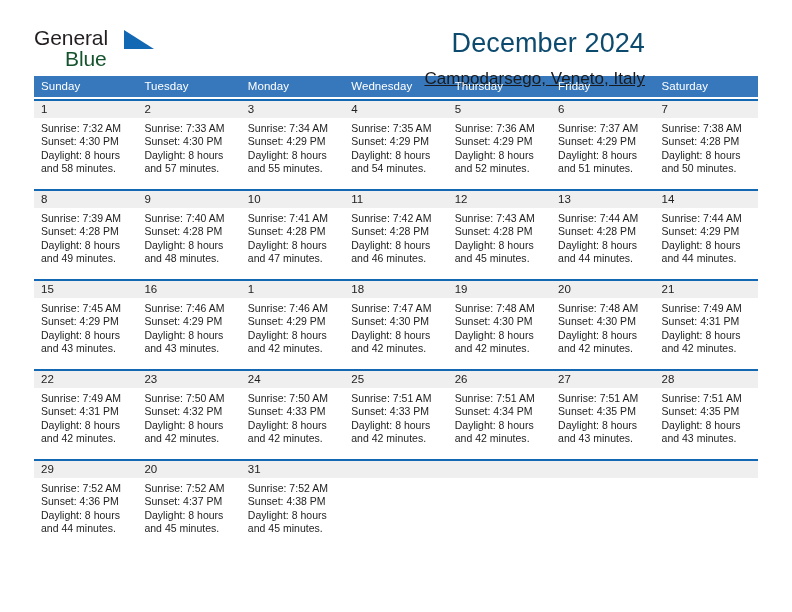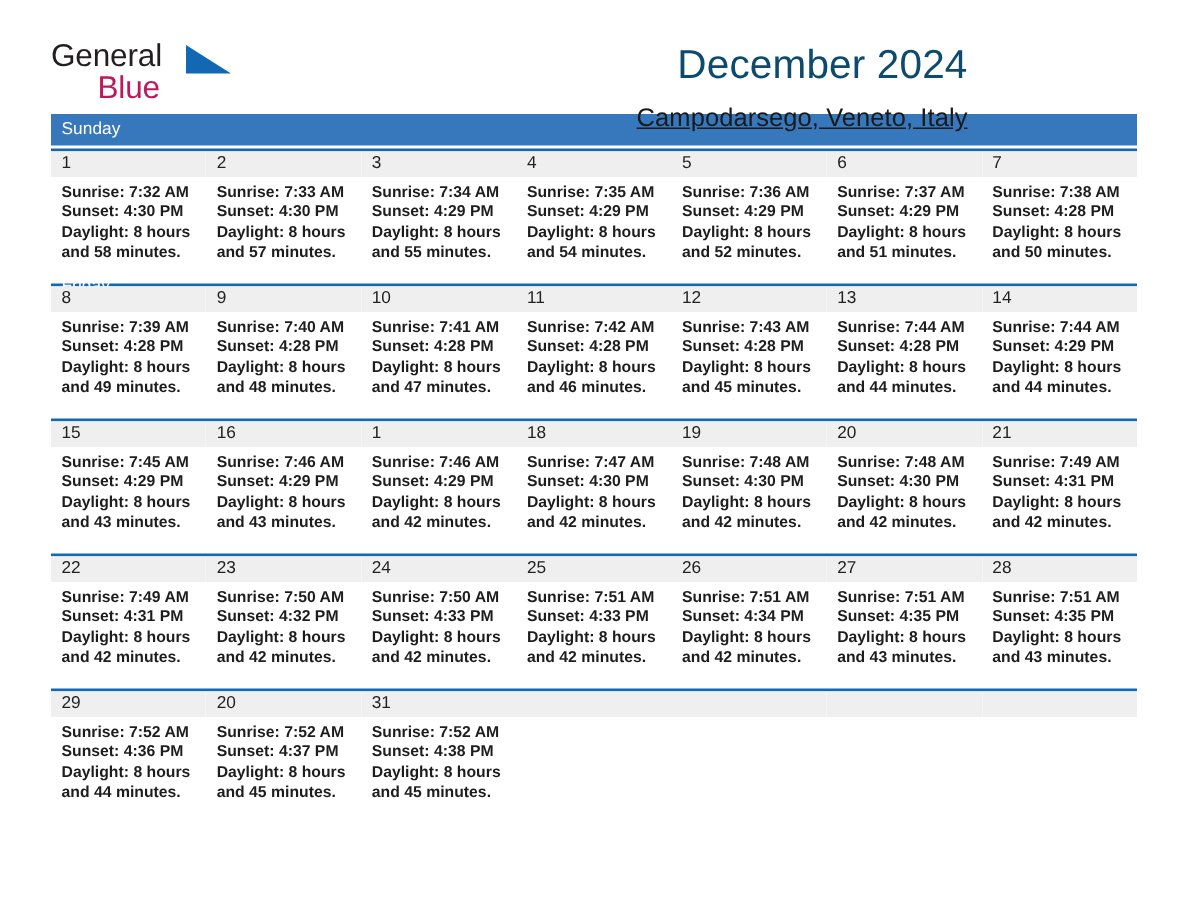--- a/index.html
+++ b/index.html
@@ -54,21 +54,21 @@
     height: 0;
     border-left: 30px solid #1268b3;
     border-top: 19px solid transparent;
   }
   .logo-blue {
     position: absolute;
     left: 31px;
     top: 21px;
     font-size: 21px;
     letter-spacing: -0.1px;
-    color: #be185d;
+    color: #14532d;
     font-family: "Liberation Sans", sans-serif;
   }
   .titles {
     text-align: right;
     padding-top: 1px;
   }
   .cal-title {
     font-size: 27px;
     font-weight: normal;
     color: #0c4a6e;
@@ -85,21 +85,20 @@
 
   
   .calendar {
     margin: 0 34px 0 34px;
     width: 724px;
   }
   .dow-row {
     display: flex;
     background: #3778bd;
     height: 21px;
-    flex-direction: column;
   }
   .dow {
     flex: 1 1 0;
     color: #ffffff;
     font-size: 11.5px;
     line-height: 21px;
     padding-left: 7px;
     box-sizing: border-box;
     letter-spacing: 0.05px;
   }
@@ -125,21 +124,20 @@
     height: 17px;
     line-height: 17px;
     font-size: 11.5px;
     color: #222222;
     padding-left: 7px;
     box-sizing: border-box;
   }
   .day-body {
     padding: 4px 6px 0 7px;
     box-sizing: border-box;
-    font-weight: bold;
   }
   .day-line {
     font-size: 10.5px;
     line-height: 13.4px;
     color: #1d1d1d;
     white-space: nowrap;
     letter-spacing: 0.01px;
   }
 </style>
 </head>

